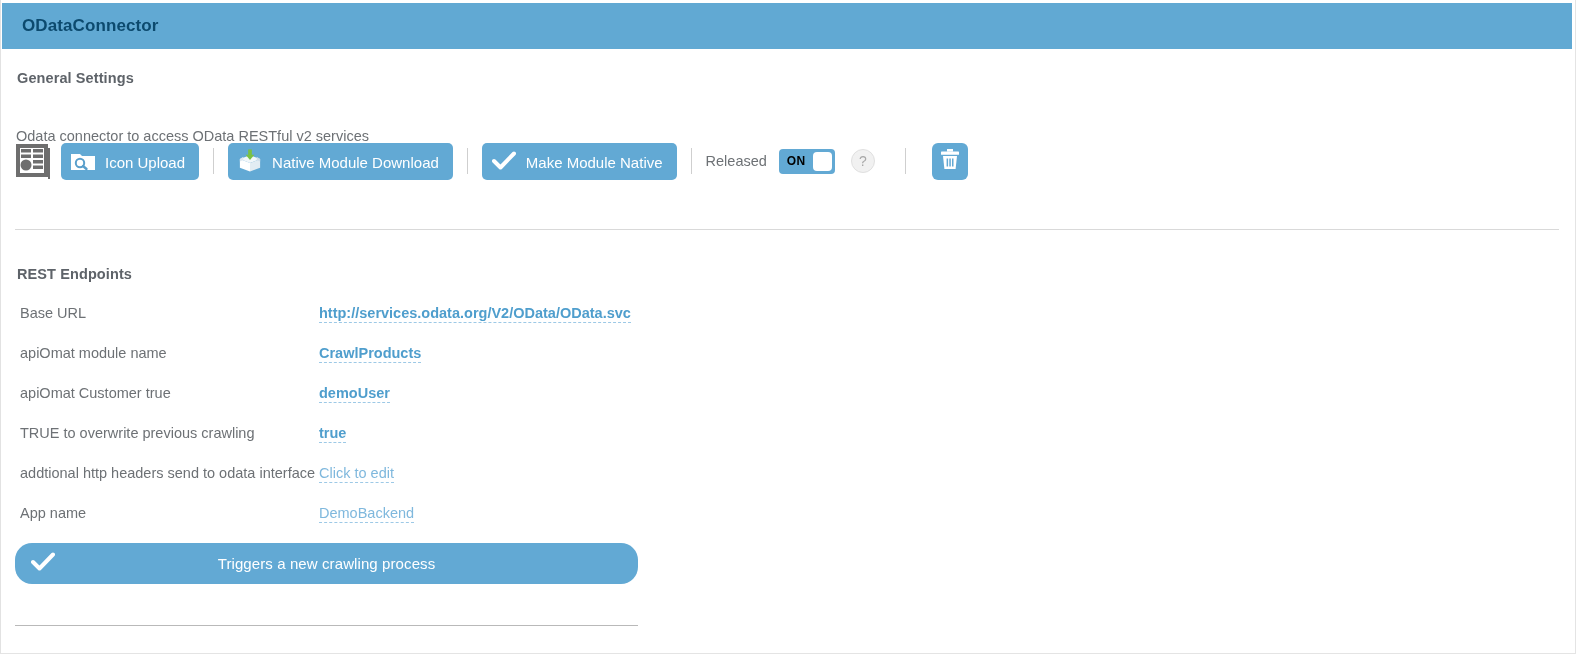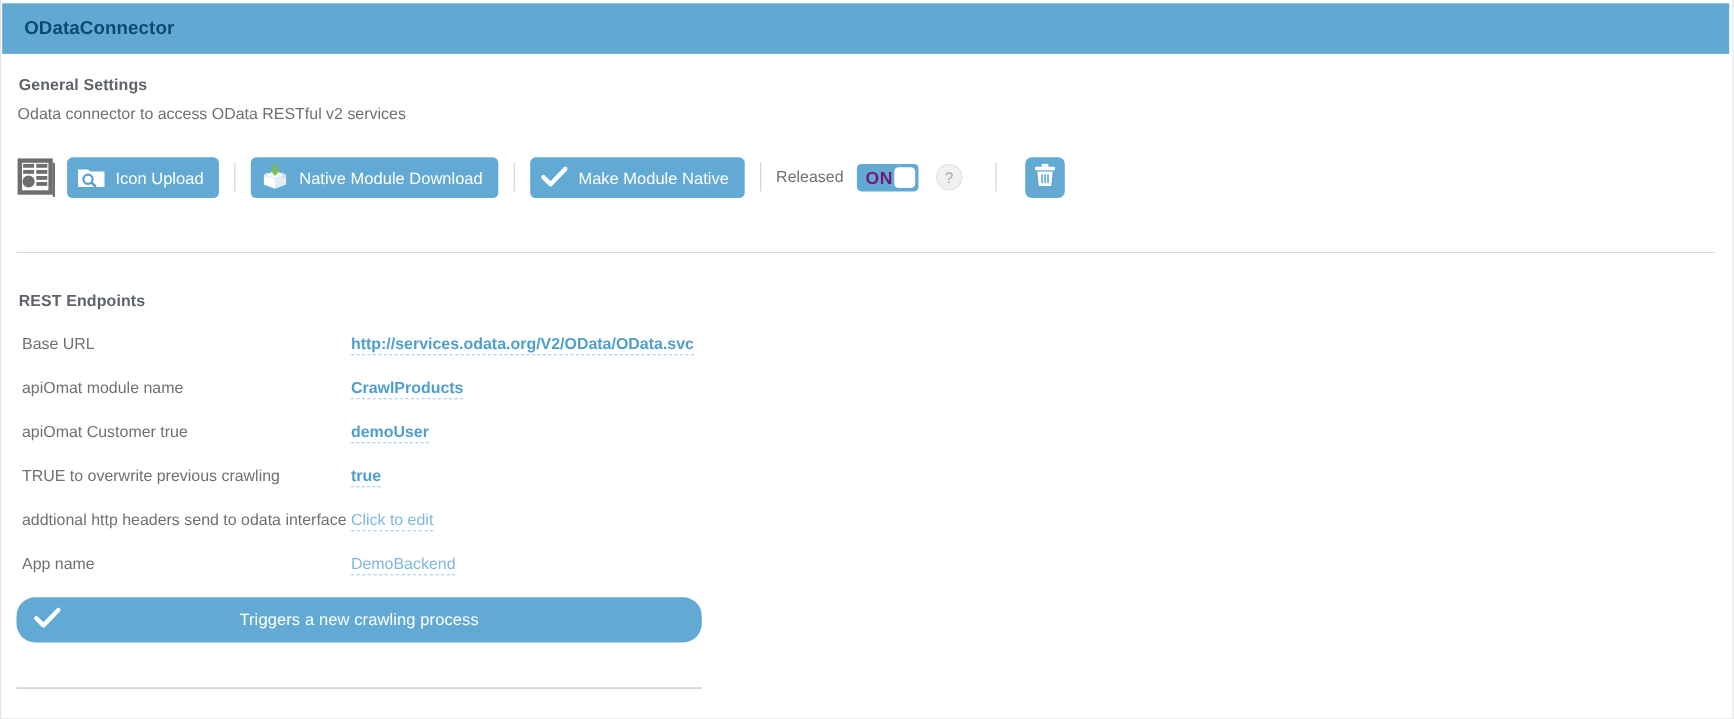--- a/index.html
+++ b/index.html
@@ -57,21 +57,21 @@
     color: #5e6369;
     letter-spacing: 0.1px;
     white-space: nowrap;
   }
   #general-heading { left: 16px; top: 70px; }
   #rest-heading    { left: 16px; top: 266px; }
 
   .description {
     position: absolute;
     left: 15px;
-    top: 96px;
+    top: 128px;
     font-size: 14.5px;
     color: #6d7175;
     white-space: nowrap;
   }
 
   
   .toolbar {
     position: absolute;
     left: 14px;
     top: 138px;
@@ -136,23 +136,23 @@
     height: 25px;
     border-radius: 4px;
     background: #62a9d4;
     cursor: pointer;
     flex: 0 0 auto;
   }
   .toggle .toggle-text {
     position: absolute;
     left: 8px;
     top: 5px;
-    font-size: 16px;
+    font-size: 12px;
     font-weight: bold;
-    color: #701a75;
+    color: #000000;
     letter-spacing: 0.4px;
   }
   .toggle .toggle-knob {
     position: absolute;
     right: 3px;
     top: 3px;
     width: 19px;
     height: 19px;
     border-radius: 4px;
     background: #ffffff;

